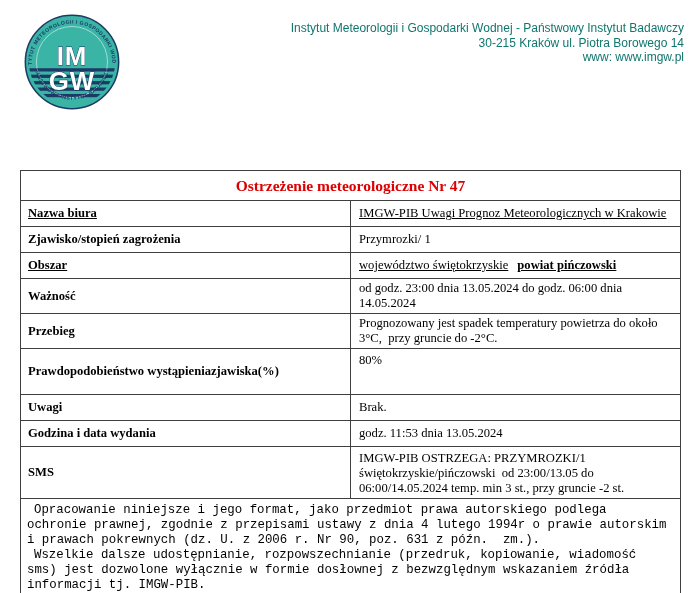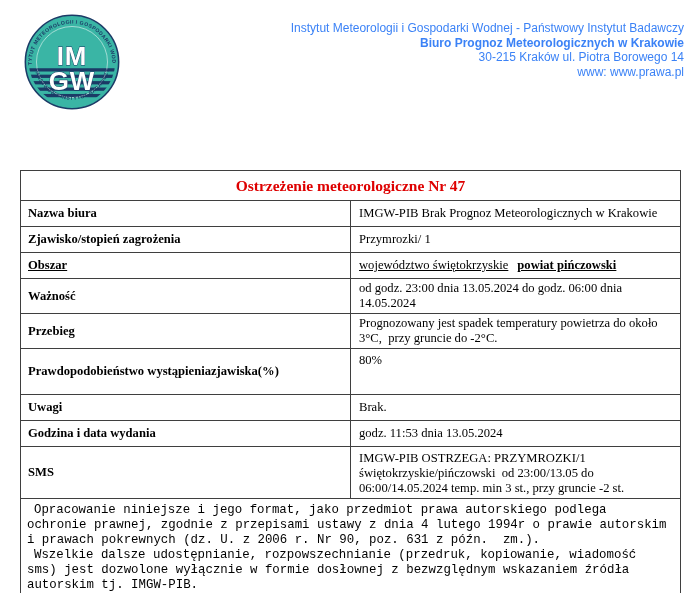--- a/index.html
+++ b/index.html
@@ -22,21 +22,21 @@
     display: flex;
     justify-content: space-between;
     align-items: flex-start;
   }
   .logo-wrap { width: 96px; height: 96px; flex: 0 0 auto; margin-top: 2px; }
   .hdr-block {
     text-align: right;
     font-family: "Liberation Sans", sans-serif;
     font-size: 12px;
     line-height: 14.6px;
-    color: #3b82f6;
+    color: #0f766e;
     margin-top: 9px;
   }
   .hdr-block .b { font-weight: bold; }
 
   
   table.doc-table {
     position: absolute;
     left: 20px;
     top: 170px;
     width: 661px;
@@ -124,35 +124,34 @@
         <text class="logo-ring-text">
           <textPath href="#arcBottom" startOffset="50%" text-anchor="middle">PAŃSTWOWY INSTYTUT BADAWCZY</textPath>
         </text>
         <text x="50" y="53" text-anchor="middle" font-size="27" class="logo-big-text">IM</text>
         <text x="50" y="79" text-anchor="middle" font-size="27" class="logo-big-text">GW</text>
       </svg>
     </div>
 
     <div class="hdr-block">
       <div>Instytut Meteorologii i Gospodarki Wodnej - Państwowy Instytut Badawczy</div>
-      <div class="b">Biuro Prognoz Meteorologicznych w Krakowie</div>
       <div>30-215 Kraków ul. Piotra Borowego 14</div>
-      <div>www: www.prawa.pl</div>
+      <div>www: www.imgw.pl</div>
     </div>
   </div>
 
   <table class="doc-table">
     <tbody>
       <tr style="height:27px;">
         <td colspan="2" class="title-cell">Ostrzeżenie  meteorologiczne  Nr 47</td>
       </tr>
 
-      <tr style="height:26px;">
+      <tr style="height:26px;text-decoration:underline;">
         <td class="lbl">Nazwa biura</td>
-        <td class="val">IMGW-PIB Brak Prognoz Meteorologicznych w Krakowie</td>
+        <td class="val">IMGW-PIB Uwagi Prognoz Meteorologicznych w Krakowie</td>
       </tr>
 
       <tr style="height:26px;">
         <td class="lbl">Zjawisko/stopień zagrożenia</td>
         <td class="val">Przymrozki/ 1</td>
       </tr>
 
       <tr style="height:26px;text-decoration:underline;">
         <td class="lbl">Obszar</td>
         <td class="val"><span>województwo świętokrzyskie</span><span class="bold-part">powiat pińczowski</span></td>
@@ -184,19 +183,19 @@
       </tr>
 
       <tr style="height:40px;">
         <td class="lbl" style="vertical-align:middle;">SMS</td>
         <td class="val" style="vertical-align:top; padding-top:4px;">IMGW-PIB OSTRZEGA: PRZYMROZKI/1 świętokrzyskie/pińczowski  od 23:00/13.05 do 06:00/14.05.2024 temp. min 3 st., przy gruncie -2 st.</td>
       </tr>
 
       <tr style="height:62px;">
         <td colspan="2" class="footer-cell">
           <p>Opracowanie niniejsze i jego format, jako przedmiot prawa autorskiego podlega ochronie prawnej, zgodnie z przepisami ustawy z dnia 4 lutego 1994r o prawie autorskim i prawach pokrewnych (dz. U. z 2006 r. Nr 90, poz. 631 z późn.  zm.).</p>
-          <p>Wszelkie dalsze udostępnianie, rozpowszechnianie (przedruk, kopiowanie, wiadomość   sms) jest dozwolone wyłącznie w formie dosłownej z bezwzględnym wskazaniem źródła  autorskim tj. IMGW-PIB.</p>
+          <p>Wszelkie dalsze udostępnianie, rozpowszechnianie (przedruk, kopiowanie, wiadomość   sms) jest dozwolone wyłącznie w formie dosłownej z bezwzględnym wskazaniem źródła  informacji tj. IMGW-PIB.</p>
         </td>
       </tr>
     </tbody>
   </table>
 
 </div>
 
 </body></html>

